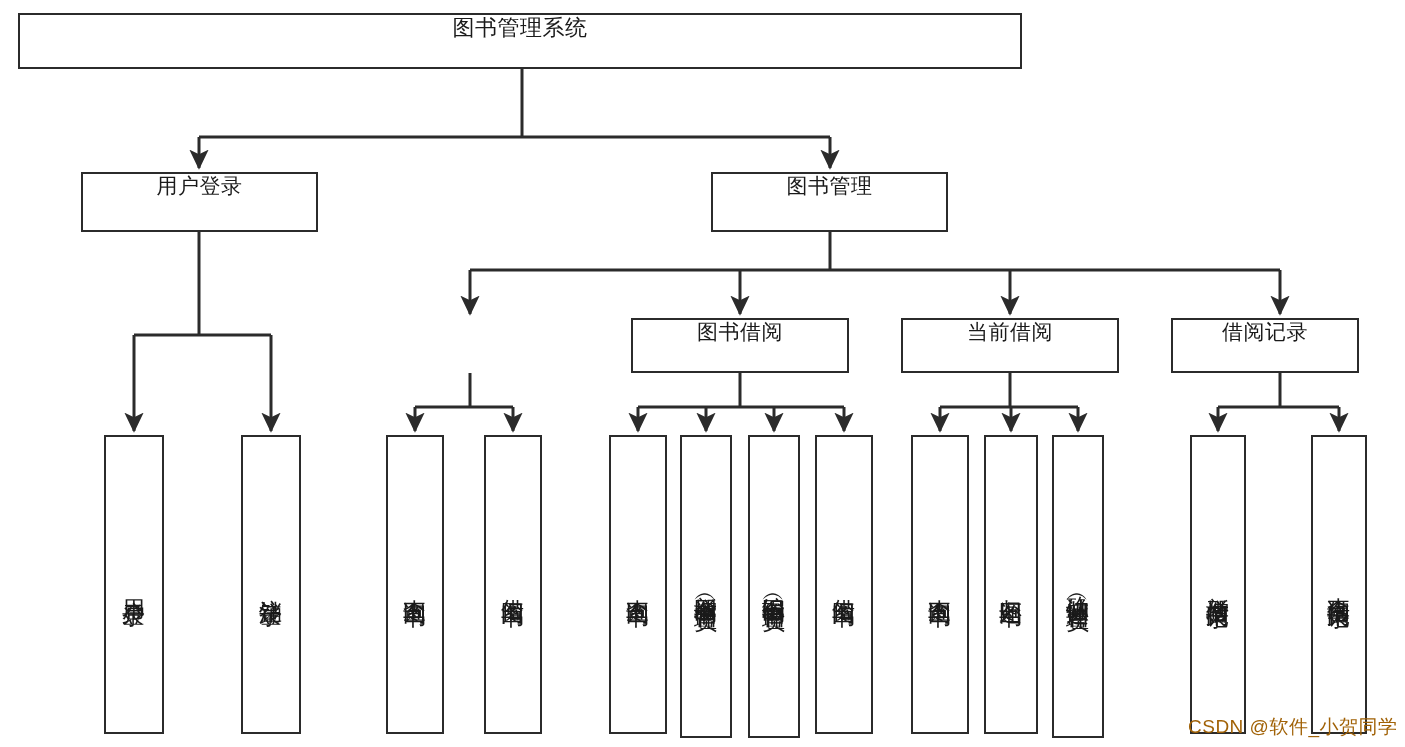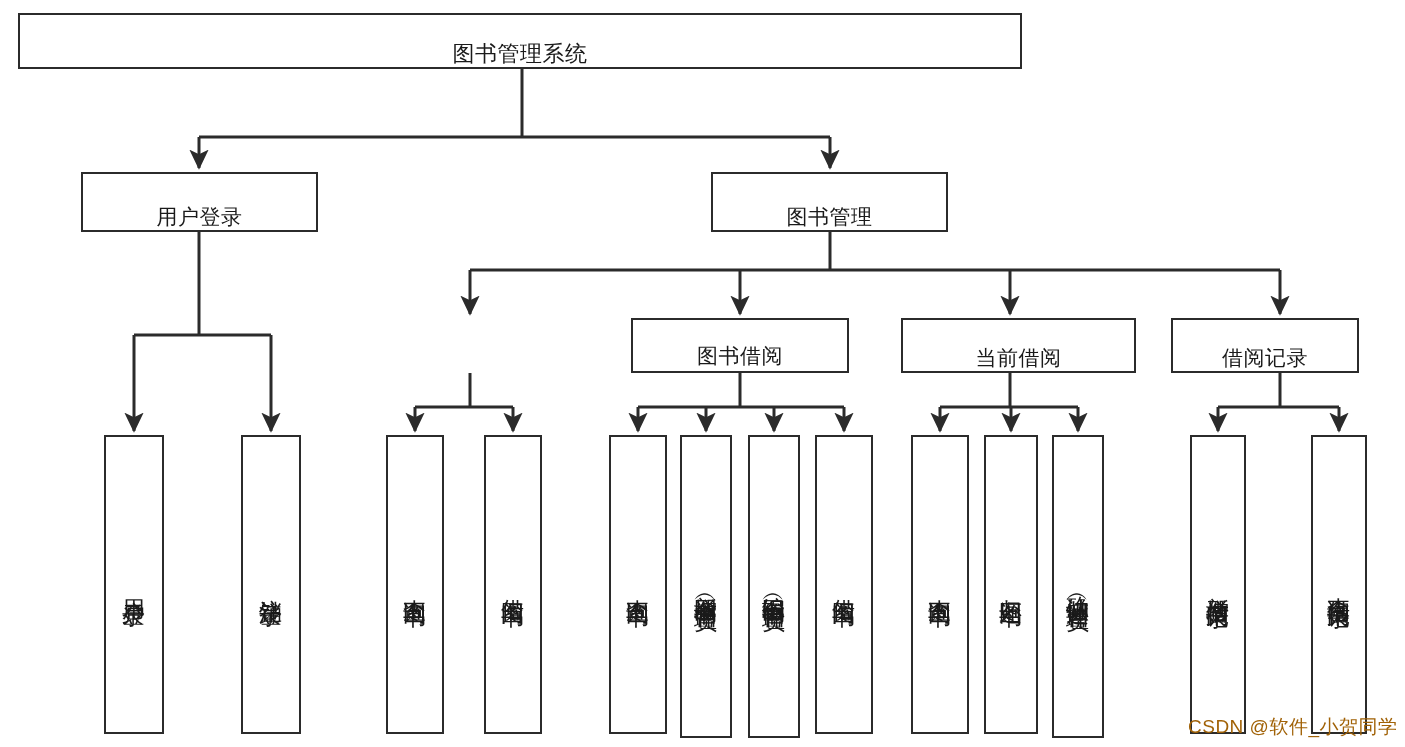--- a/index.html
+++ b/index.html
@@ -25,21 +25,21 @@
     width: 1405px;
     height: 747px;
     pointer-events: none;
   }
   .node {
     position: absolute;
     box-sizing: border-box;
     border: 2.5px solid #2b2b2b;
     background: #ffffff;
     display: flex;
-    align-items: flex-end;
+    align-items: flex-start;
     justify-content: center;
     color: #1a1a1a;
   }
   .node-label {
     display: block;
     text-align: center;
     line-height: 1.18;
     white-space: pre;
   }
   
@@ -132,24 +132,24 @@
     <span class="node-label">图书管理系统</span>
   </div>
 
   <div class="node horiz" style="left:81px; top:172px; width:237px; height:60px;">
     <span class="node-label">用户登录</span>
   </div>
   <div class="node horiz" style="left:711px; top:172px; width:237px; height:60px;">
     <span class="node-label">图书管理</span>
   </div>
 
-  <div class="node horiz" style="left:631px; top:318px; width:218px; height:55px;font-family:Liberation Mono, monospace;">
+  <div class="node horiz" style="left:631px; top:318px; width:218px; height:55px;">
     <span class="node-label">图书借阅</span>
   </div>
-  <div class="node horiz" style="left:901px; top:318px; width:235px; height:55px;">
+  <div class="node horiz" style="left:901px; top:318px; width:218px; height:55px;">
     <span class="node-label">当前借阅</span>
   </div>
   <div class="node horiz" style="left:1171px; top:318px; width:188px; height:55px;">
     <span class="node-label">借阅记录</span>
   </div>
 
   <div class="node vert" style="left:104px; top:435px; width:60px; height:299px;">
     <span class="node-label">用户登录</span>
   </div>
   <div class="node vert" style="left:241px; top:435px; width:60px; height:299px;">

